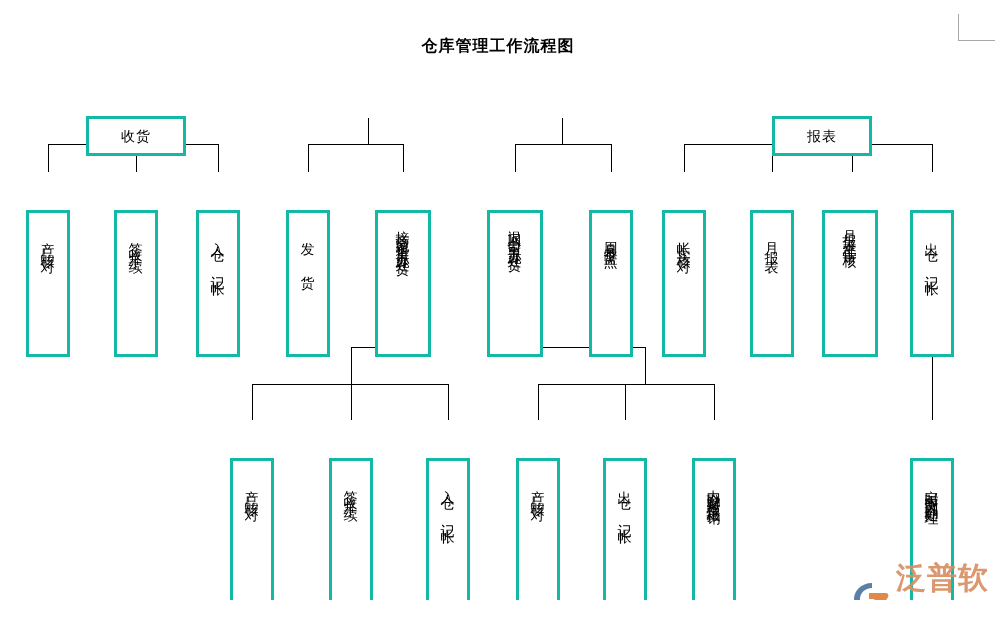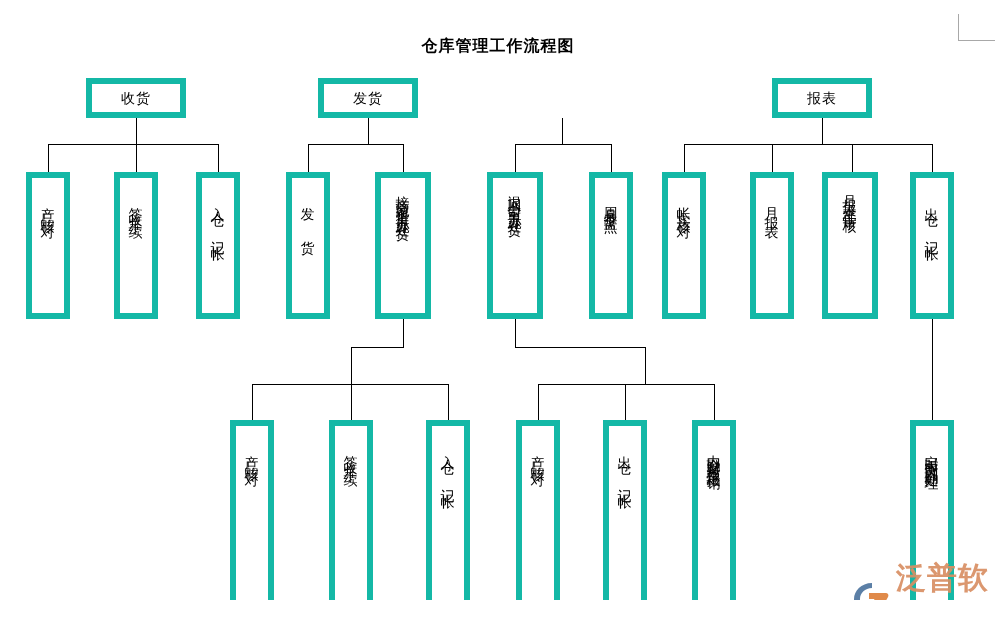--- a/index.html
+++ b/index.html
@@ -37,27 +37,28 @@
     font-weight: bold;
     color: #000000;
     letter-spacing: 1px;
     font-family: "DejaVu Sans", "Liberation Sans", sans-serif;
   }
 
   
   .node {
     position: absolute;
     box-sizing: border-box;
-    border: 6px solid #14b8a6;
+    border: 3px solid #14b8a6;
     background: #ffffff;
     color: #000000;
     display: flex;
     align-items: center;
     justify-content: center;
     z-index: 3;
+    margin-top: 38px;
   }
   .node .node-label {
     font-size: 13px;
     line-height: 1.0;
     color: #000;
     white-space: pre;
   }
   
   .node.horiz .node-label {
     writing-mode: horizontal-tb;
@@ -136,23 +137,20 @@
 <div id="canvas">
 
   <div class="corner-mark" style="left:958px; top:14px; width:36px; height:26px;"></div>
 
   <div class="chart-title">仓库管理工作流程图</div>
 
   <div class="node horiz" style="left:86px; top:78px; width:100px; height:40px;">
     <span class="node-label">收货</span>
   </div>
 
-  <div class="node horiz" style="left:318px; top:78px; width:100px; height:40px;">
-    <span class="node-label">发货</span>
-  </div>
 
 
   <div class="node horiz" style="left:772px; top:78px; width:100px; height:40px;">
     <span class="node-label">报表</span>
   </div>
 
   <div class="line v" style="left:136px; top:118px; height:26px;"></div>
   <div class="line h" style="left:48px; top:144px; width:170px;"></div>
   <div class="line v" style="left:48px; top:144px; height:28px;"></div>
   <div class="line v" style="left:136px; top:144px; height:28px;"></div>

